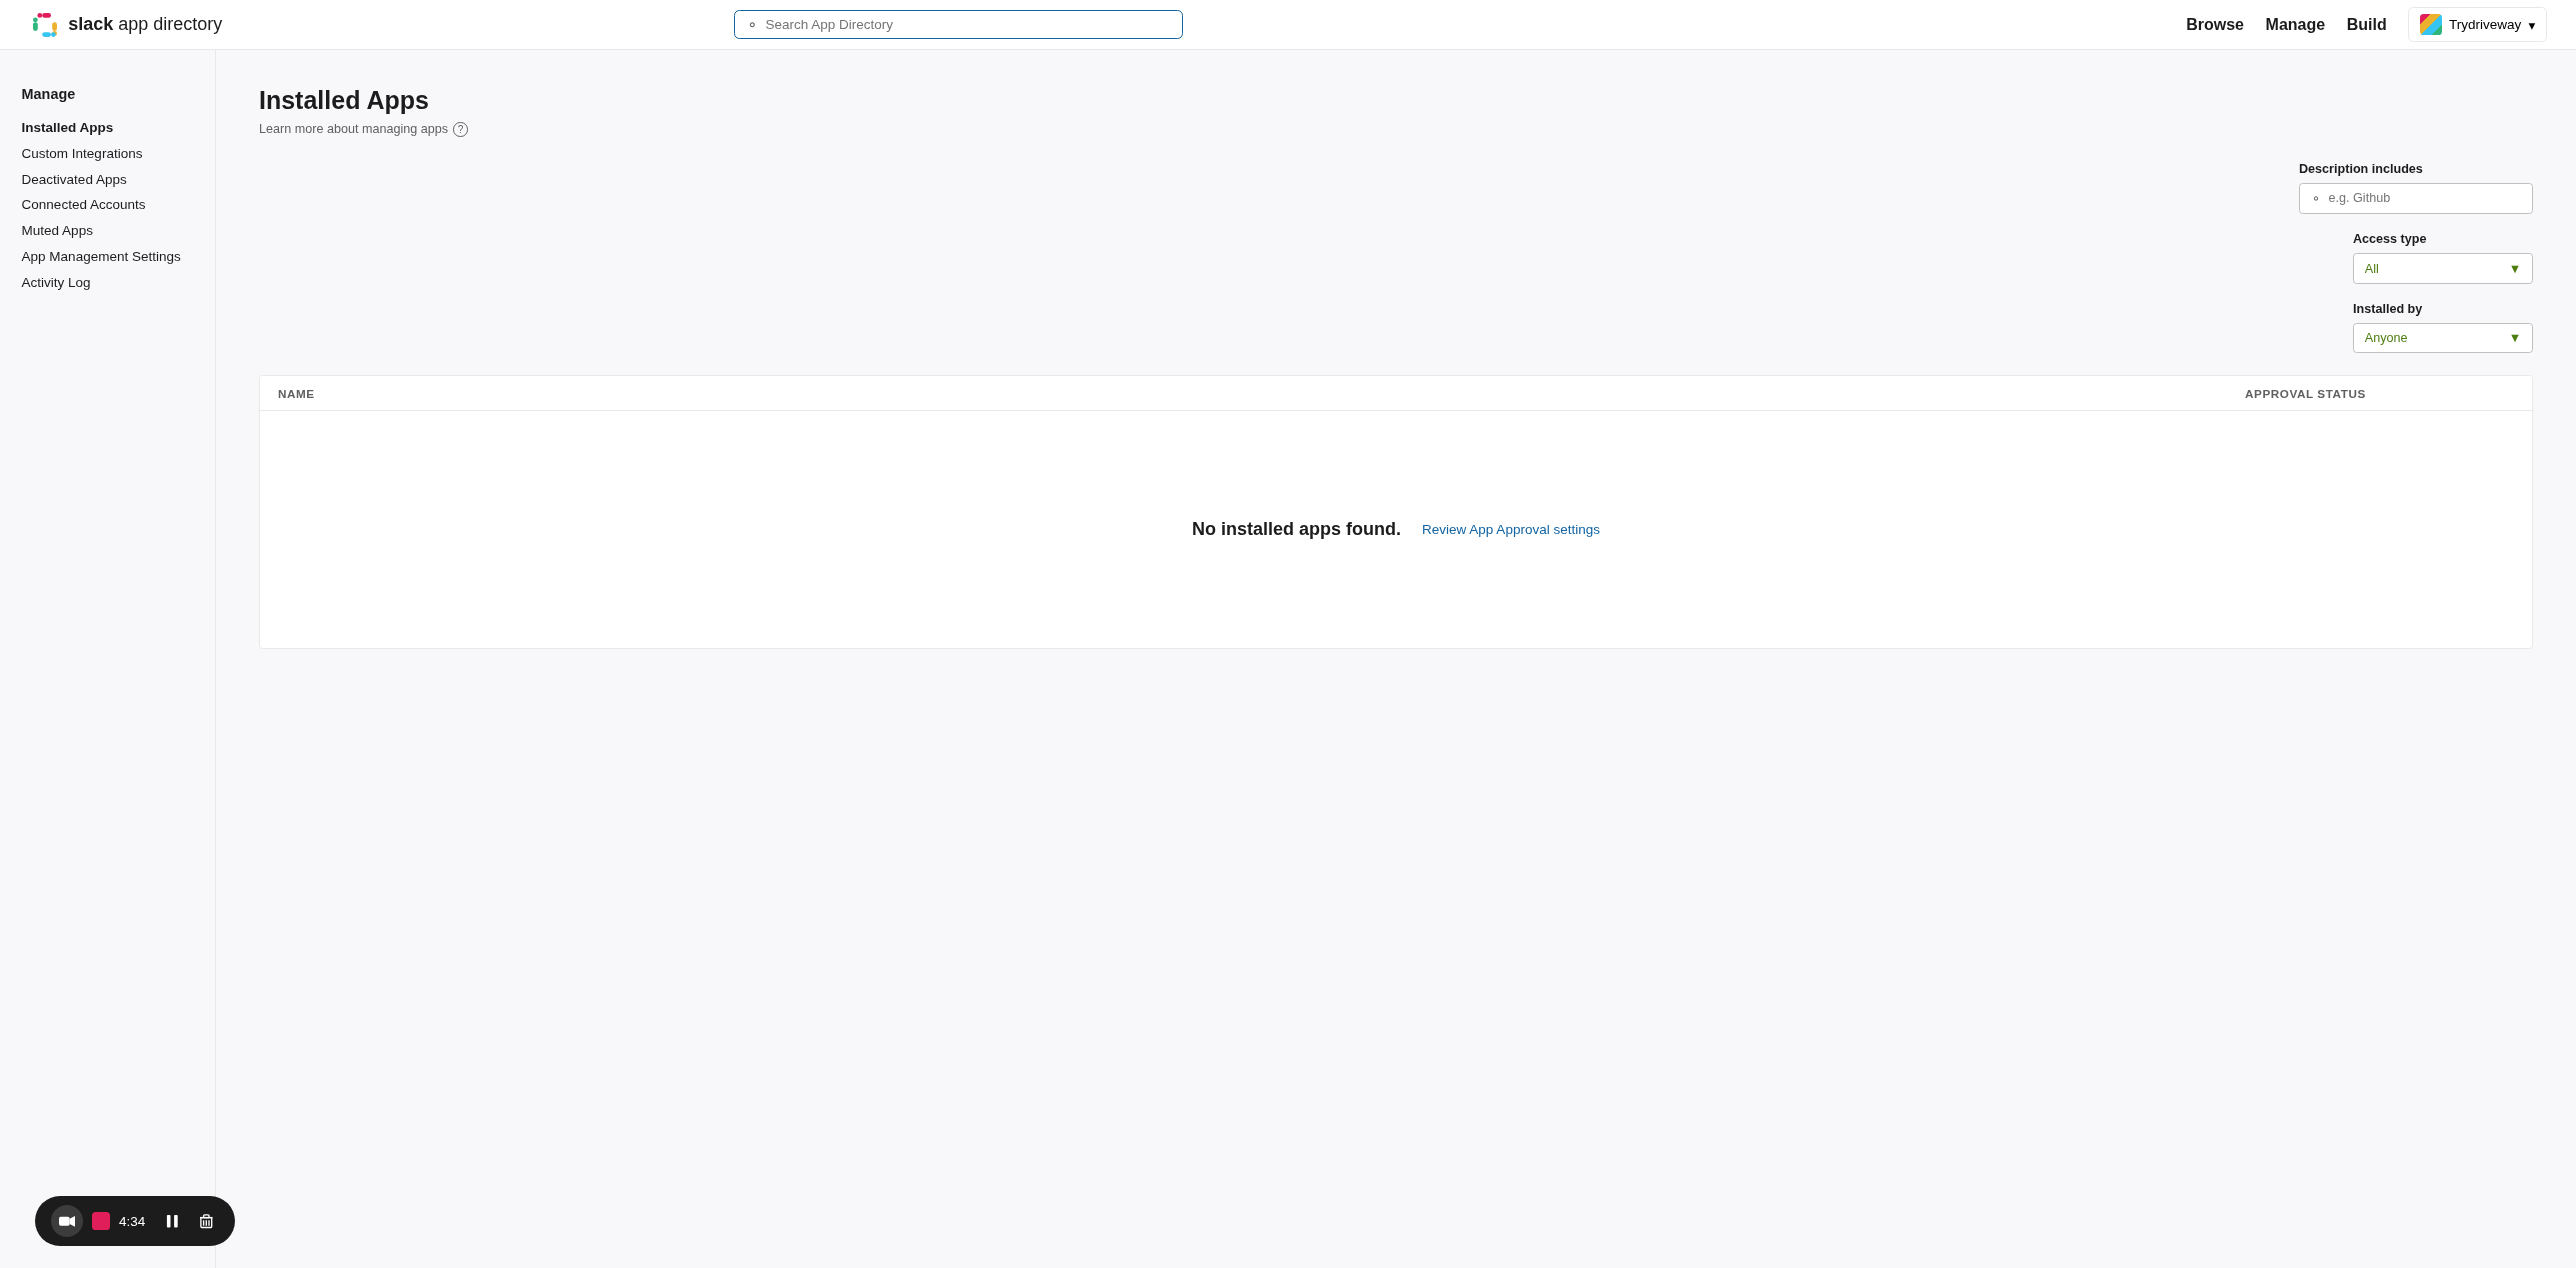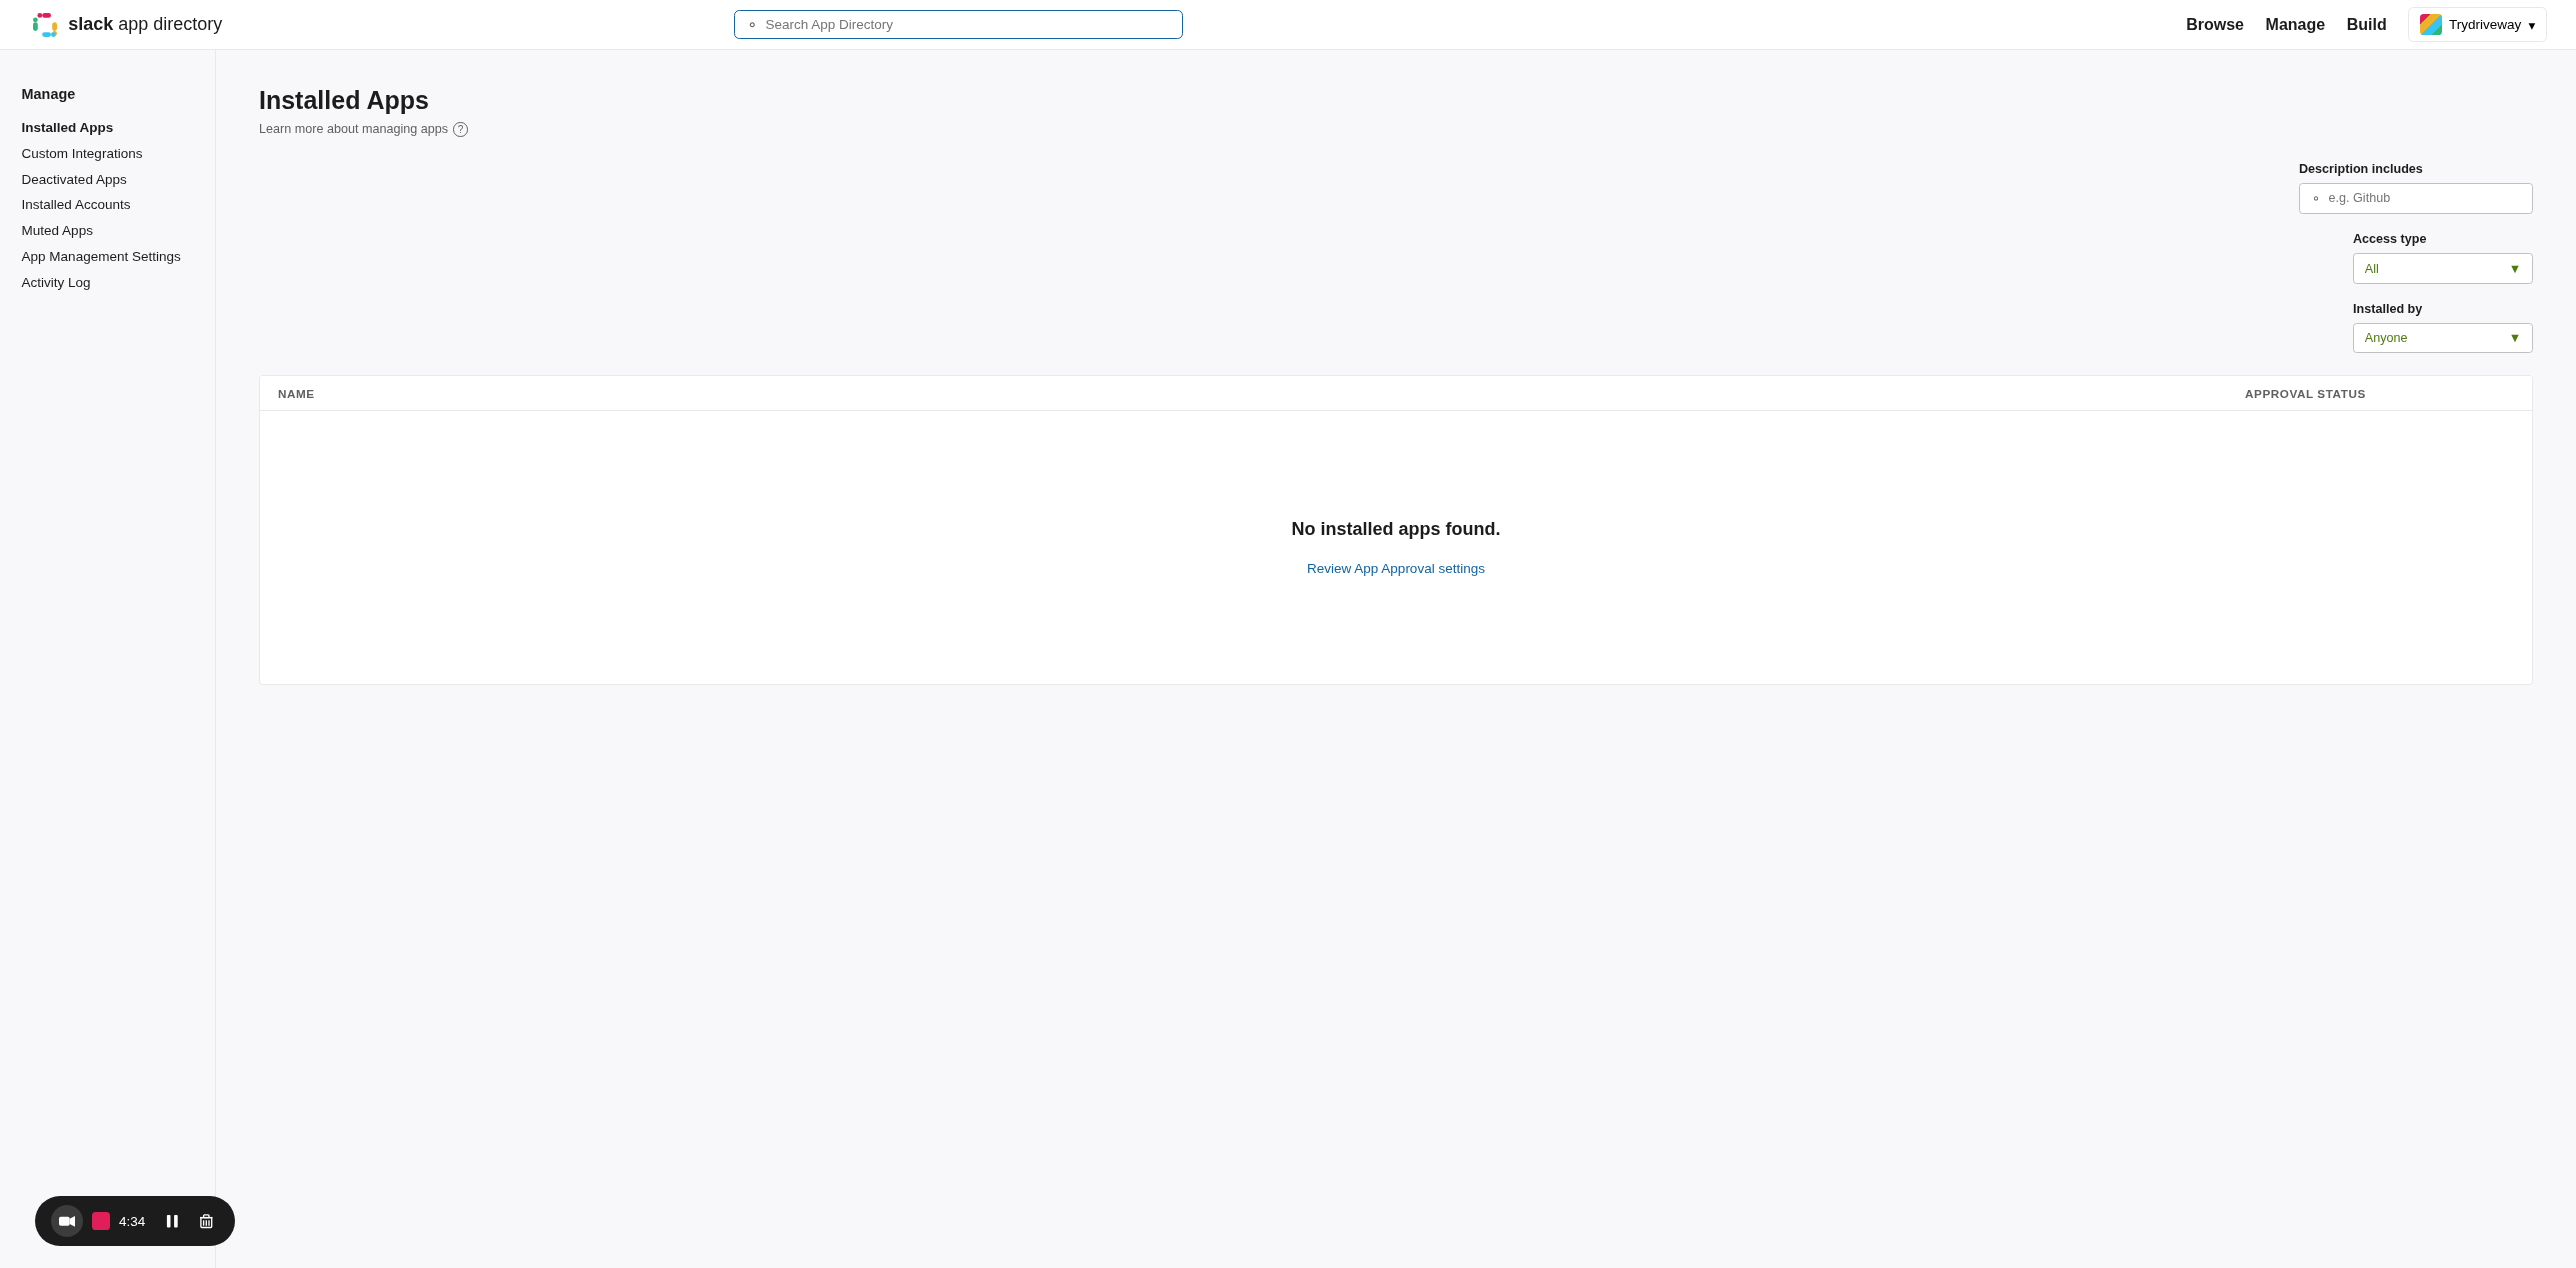--- a/index.html
+++ b/index.html
@@ -237,21 +237,21 @@
       font-size: 11.7px;
       font-weight: 600;
       color: #616061;
       text-transform: uppercase;
       letter-spacing: 0.05em;
     }
 
     
     .empty-state {
       display: flex;
-      flex-direction: column;
+      flex-direction: row;
       align-items: center;
       justify-content: center;
       padding: 108px 18px;
       gap: 21px;
     }
     .empty-state-title {
       font-size: 18px;
       font-weight: 700;
       color: #1d1c1d;
     }
@@ -368,21 +368,21 @@
 </header>
 
 <div class="layout">
 
   <aside class="sidebar">
     <div class="sidebar-section-title">Manage</div>
     <div id="sidebar-items">
         <a class="sidebar-item active" href="#">Installed Apps</a>
         <a class="sidebar-item" href="#">Custom Integrations</a>
         <a class="sidebar-item" href="#">Deactivated Apps</a>
-        <a class="sidebar-item" href="#">Installed Accounts</a>
+        <a class="sidebar-item" href="#">Connected Accounts</a>
         <a class="sidebar-item" href="#">Muted Apps</a>
         <a class="sidebar-item" href="#">App Management Settings</a>
         <a class="sidebar-item" href="#">Activity Log</a>
       </div>
   </aside>
 
   <main class="main">
     <h1 class="page-title">Installed Apps</h1>
     <div class="page-subtitle">
       <span>Learn more about managing apps</span>

